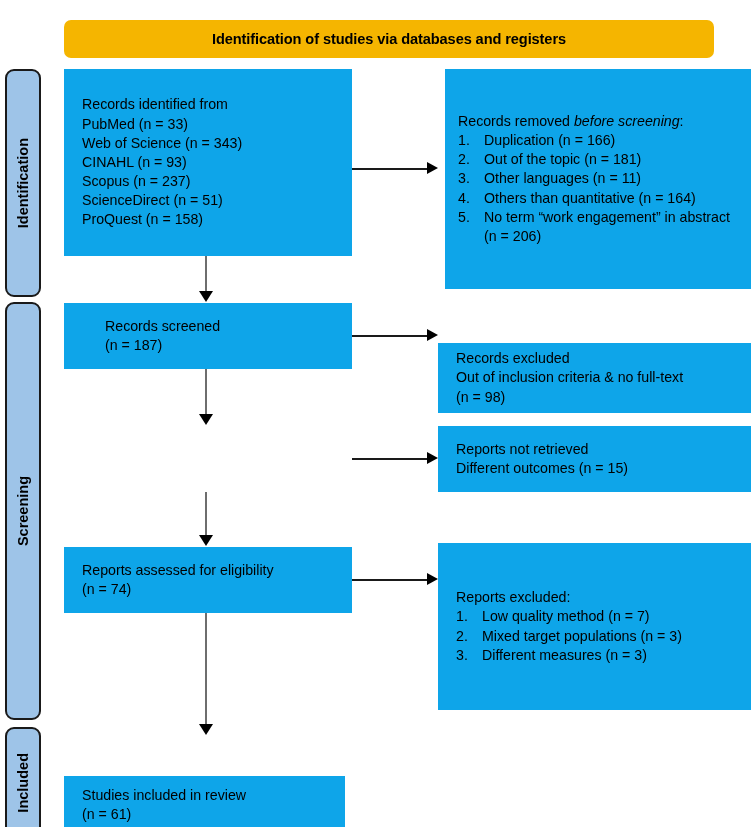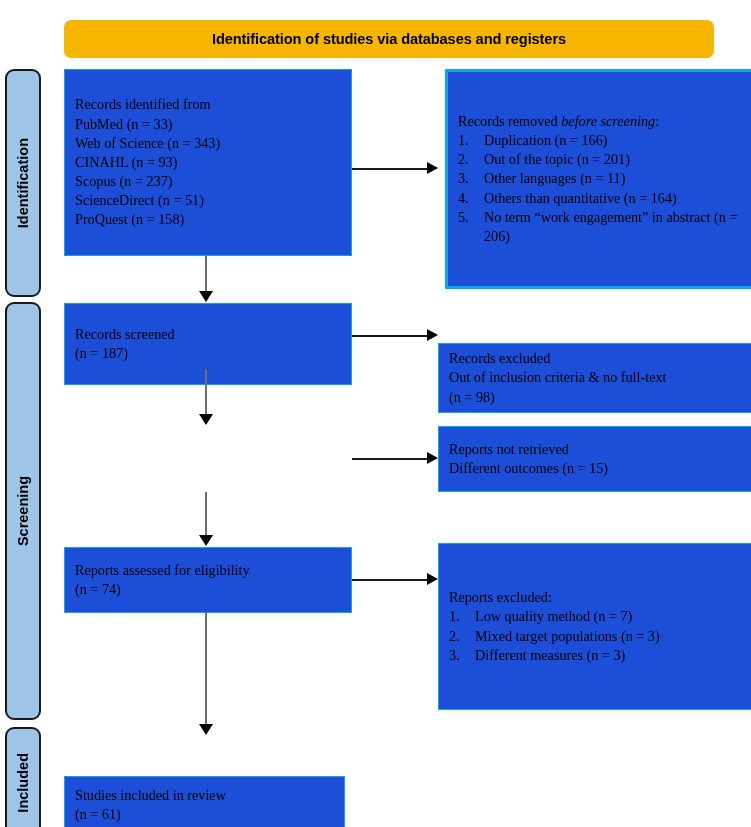--- a/index.html
+++ b/index.html
@@ -70,39 +70,38 @@
     color: #000;
     white-space: nowrap;
   }
   #stage-identification { top: 52px;  height: 228px; }
   #stage-screening      { top: 285px; height: 418px; }
   #stage-included       { top: 710px; height: 112px; }
 
   
   .box {
     position: absolute;
-    background: #1d4ed8;
-    border: 1px solid #0ea5e9;
+    background: #0ea5e9;
+    border: 8px solid #0ea5e9;
     box-sizing: border-box;
     display: flex;
     flex-direction: column;
     justify-content: center;
-    font-family: Liberation Serif, serif;
   }
   .box .box-text {
     font-size: 14.2px;
     line-height: 1.35;
     color: #000;
     padding: 0 10px;
     white-space: pre-line;
   }
 
   
   #box-identified        { left: 64px; top: 52px;  width: 288px; height: 187px; }
-  #box-screened          { left: 64px; top: 286px; width: 288px; height: 82px;  }
+  #box-screened          { left: 64px; top: 286px; width: 288px; height: 66px; padding-left: 23px;  }
   #box-sought            { left: 64px; top: 409px; width: 288px; height: 66px;  }
   #box-assessed          { left: 64px; top: 530px; width: 288px; height: 66px;  }
   #box-included          { left: 64px; top: 719px; width: 281px; height: 97px; margin-top: 40px;  }
 
   
   #box-removed           { left: 438px; top: 52px;  width: 311px; height: 220px; border-width: 3px; margin-left: 7px; }
   #box-excluded-screen   { left: 438px; top: 286px; width: 313px; height: 70px;  border-right: none; margin-top: 40px; }
   #box-not-retrieved     { left: 438px; top: 409px; width: 313px; height: 66px;  border-right: none; }
   #box-excluded-reports  { left: 438px; top: 526px; width: 313px; height: 167px; border-right: none; }
 
@@ -201,21 +200,21 @@
 
   <div class="box" id="box-removed">
     <div class="num-list">
       <span class="list-head"><span>Records removed </span><em>before screening</em><span>:</span></span>
       <div class="li">
         <span class="num">1.</span>
         <span class="txt">Duplication (n = 166)</span>
       </div>
       <div class="li">
         <span class="num">2.</span>
-        <span class="txt">Out of the topic (n = 201)</span>
+        <span class="txt">Out of the topic (n = 181)</span>
       </div>
       <div class="li">
         <span class="num">3.</span>
         <span class="txt">Other languages (n = 11)</span>
       </div>
       <div class="li">
         <span class="num">4.</span>
         <span class="txt">Others than quantitative (n = 164)</span>
       </div>
       <div class="li">

